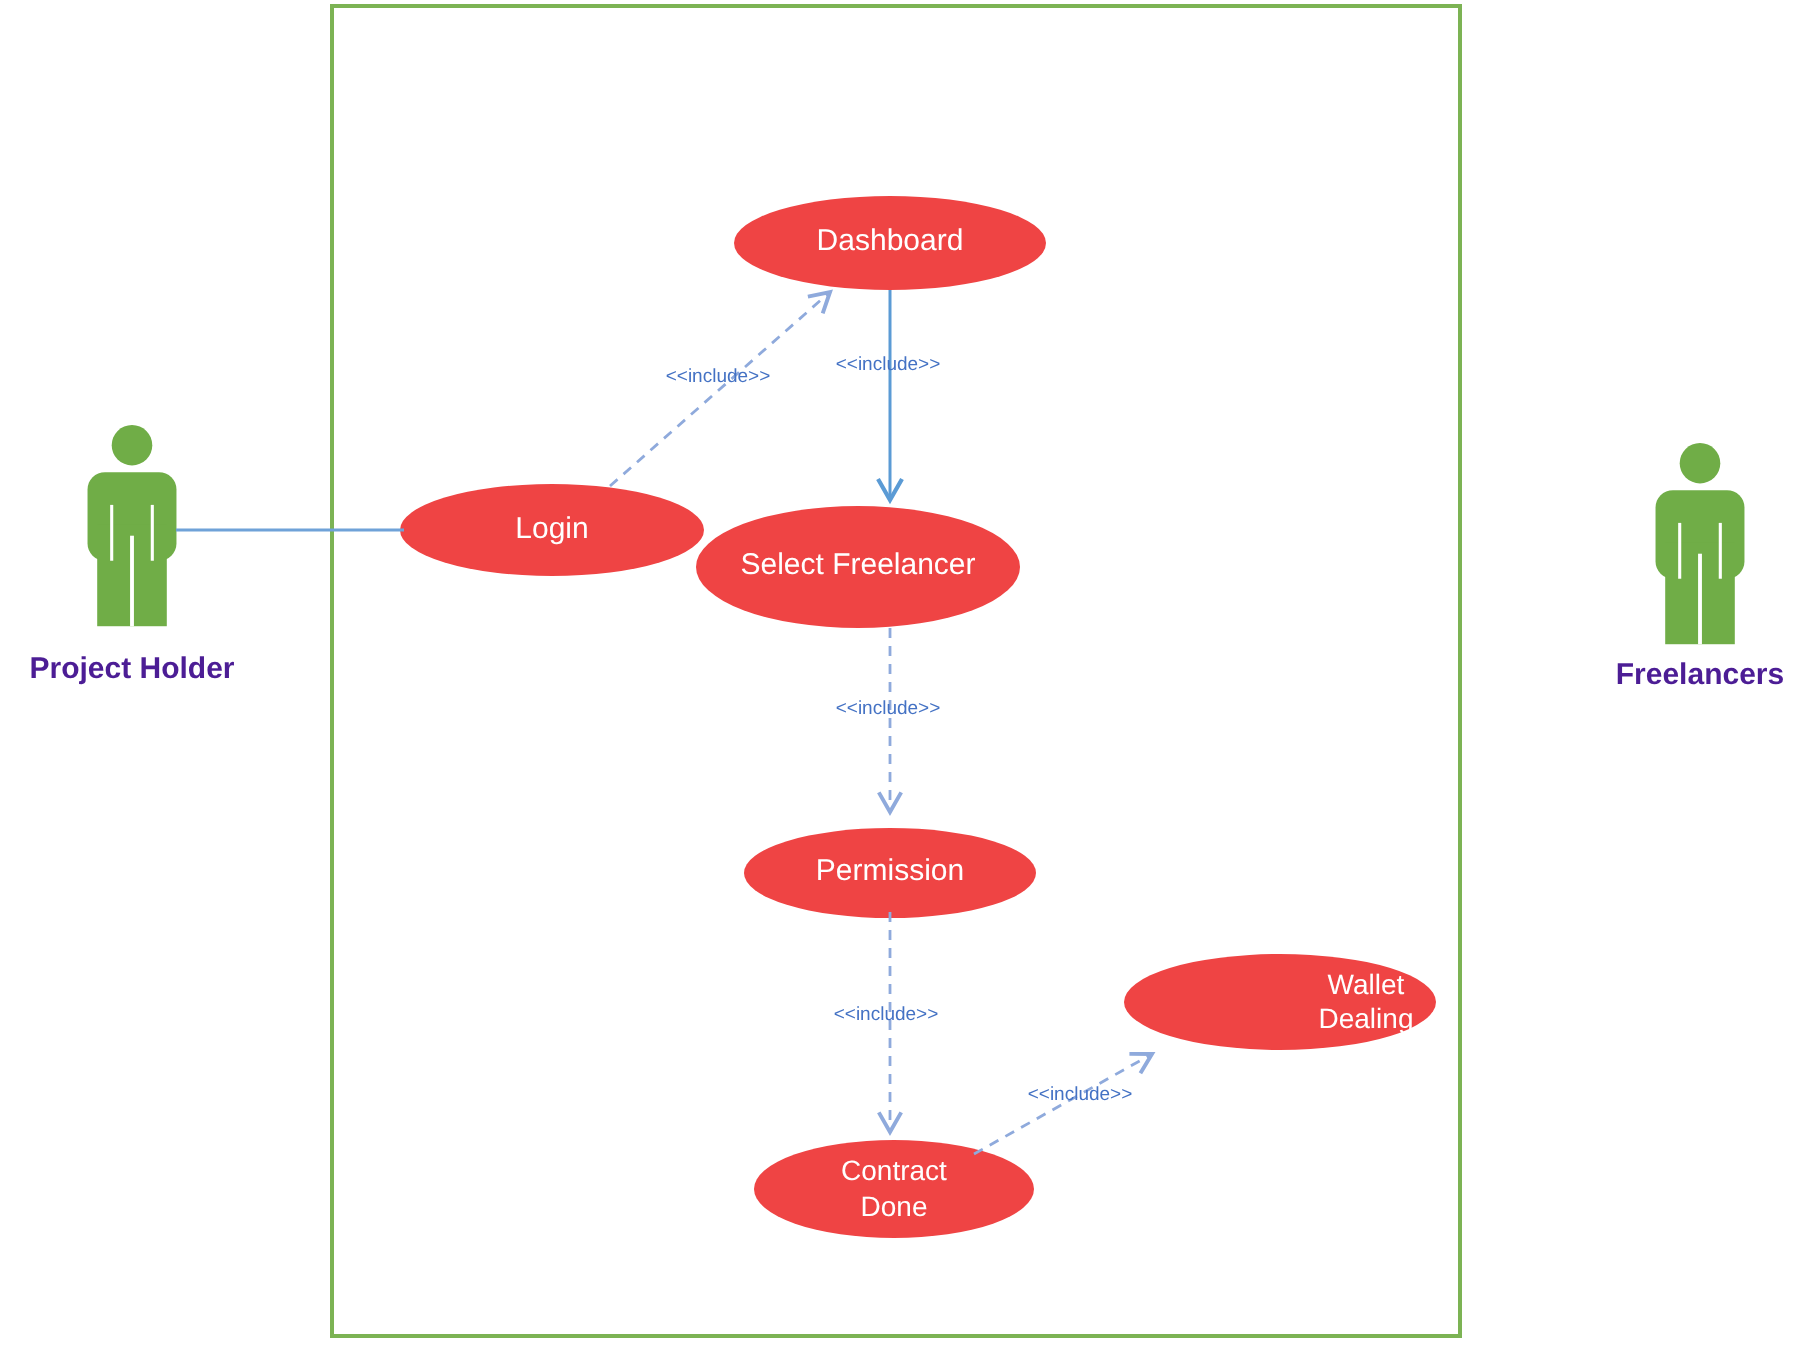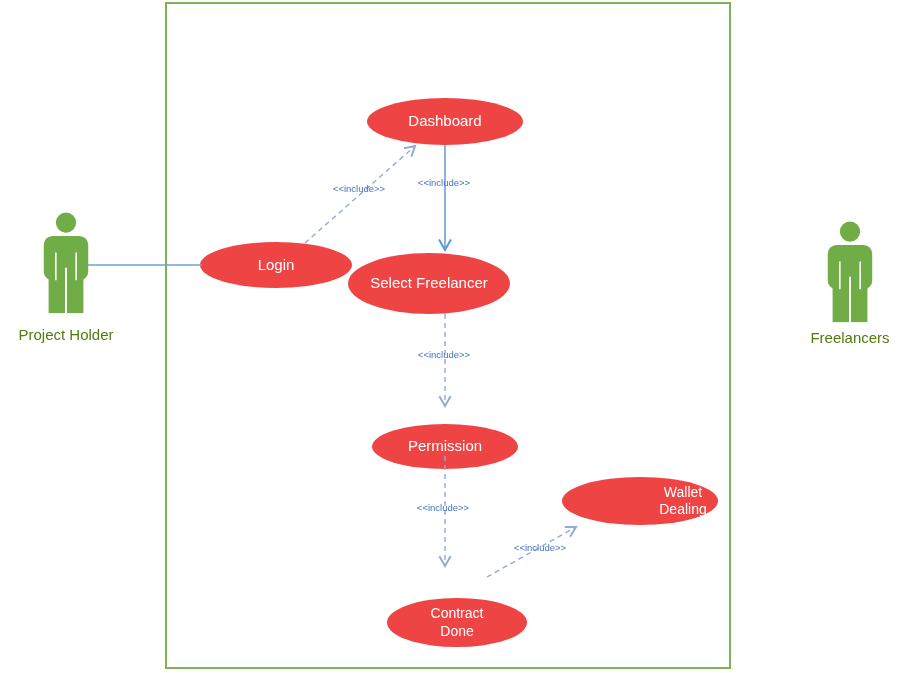--- a/index.html
+++ b/index.html
@@ -12,39 +12,39 @@
     border:2px solid #7cb354; box-sizing:border-box; background:transparent;
   }
   .usecase {
     position:absolute; background:#ef4444; border-radius:50%;
     display:flex; align-items:center; justify-content:center;
     color:#ffffff; text-align:center; font-size:15px; line-height:1.25;
   }
   .uc-dashboard        { left:367px; top:98px;  width:156px; height:47px; }
   .uc-login            { left:200px; top:242px; width:152px; height:46px; }
   .uc-select-freelancer{ left:348px; top:253px; width:162px; height:61px; }
-  .uc-permission       { left:372px; top:424px; width:146px; height:45px;text-align:right; }
+  .uc-permission       { left:372px; top:414px; width:146px; height:45px;text-align:right; }
   .uc-wallet-dealing   { left:562px; top:477px; width:156px; height:48px; font-size:14px;justify-content:flex-end; }
-  .uc-contract-done    { left:387px; top:570px; width:140px; height:49px; font-size:14px;margin-top:28px; }
+  .uc-contract-done    { left:377px; top:570px; width:140px; height:49px; font-size:14px; }
   .uc-wallet-dealing .uc-label  { width:70px; }
   .uc-contract-done .uc-label   { width:80px; }
   .inc-label {
     position:absolute; width:70px; text-align:center;
     font-size:9.5px; color:#4472c4; letter-spacing:0px; white-space:nowrap;
   }
   .inc-1 { left:324px; top:183px; }
   .inc-2 { left:409px; top:177px; }
   .inc-3 { left:409px; top:349px; }
   .inc-4 { left:408px; top:502px; }
   .inc-5 { left:505px; top:542px; }
   .actor { position:absolute; width:58px; height:104px; }
   .actor-project-holder { left:37px;  top:212px; }
   .actor-freelancers    { left:821px; top:221px; }
   .actor-label {
-    position:absolute; color:#4d7c0f; font-size:15px; text-align:center; white-space:nowrap;
+    position:absolute; color:#4c1d95; font-size:15px; text-align:center; white-space:nowrap;font-weight:bold;
   }
   .lbl-project-holder { left:5px;   top:326px; width:122px; }
   .lbl-freelancers    { left:790px; top:329px; width:120px; }
   .connector-layer { position:absolute; left:0; top:0; pointer-events:none; }
 </style>
 </head>
 <body>
 
 <div class="boundary"></div>
 

